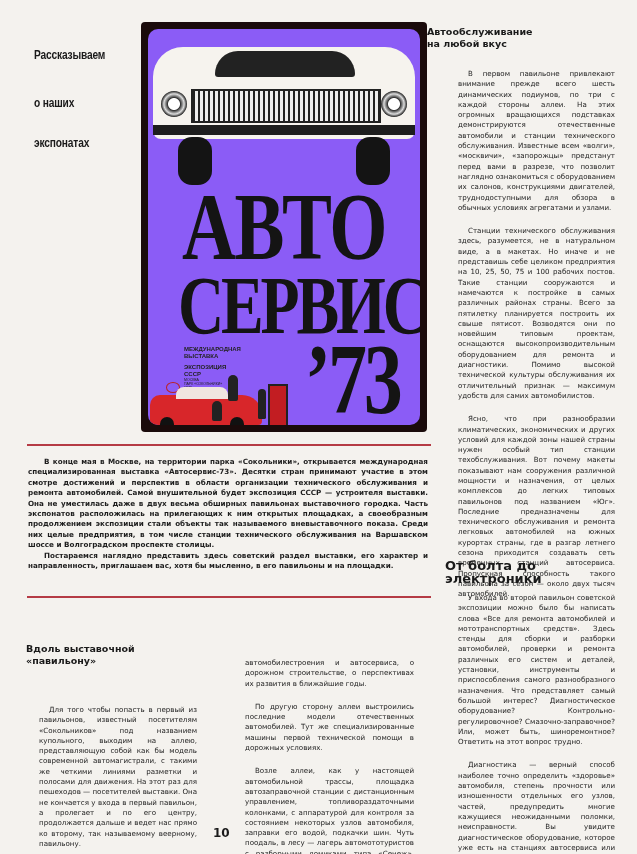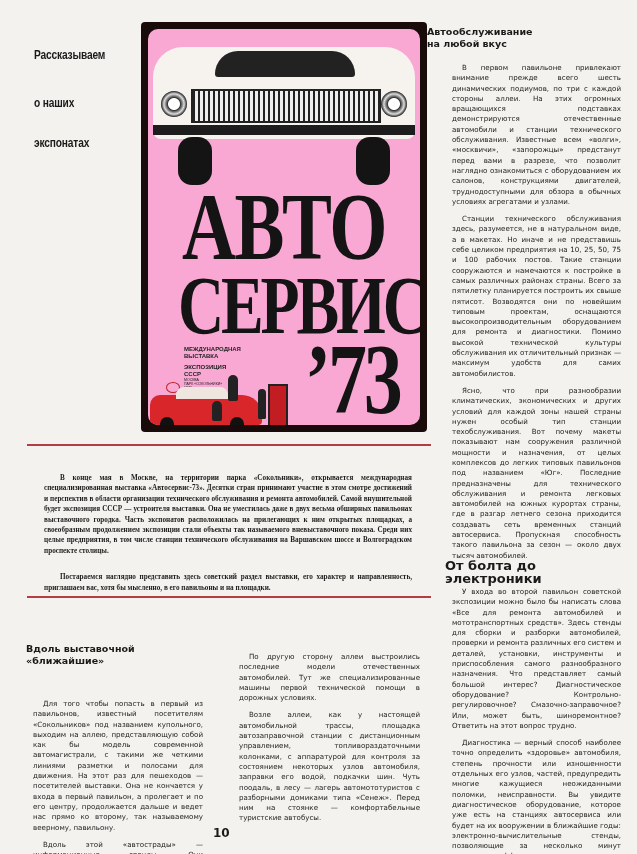--- a/index.html
+++ b/index.html
@@ -12,21 +12,21 @@
   .kicker {
     left: 34px; font-family: "Liberation Sans", sans-serif; font-weight: bold;
     font-size: 12px; letter-spacing: -0.2px; color: #1a1a1a; transform: scaleX(0.85); transform-origin: left;
   }
   .poster {
     left: 141px; top: 22px; width: 286px; height: 410px;
     background: #1a0b0b; border-radius: 4px; overflow: hidden;
   }
   .poster-inner {
     position: absolute; left: 7px; top: 7px; right: 7px; bottom: 7px;
-    background: #f9a8d4; border-radius: 10px; overflow: hidden;
+    background: #8b5cf6; border-radius: 10px; overflow: hidden;
   }
   .car-front {
     position: absolute; left: 5px; top: 18px; width: 262px; height: 92px;
     background: #f6f3ee; border-radius: 30px 30px 8px 8px;
   }
   .car-roof {
     position: absolute; left: 62px; top: 4px; width: 140px; height: 26px;
     background: #222; border-radius: 30px 30px 4px 4px;
   }
   .grille {
@@ -63,23 +63,23 @@
   .red-car-window { position: absolute; left: 26px; top: -8px; width: 52px; height: 12px; background: #f0e6e0; border-radius: 8px 8px 0 0; }
   .red-car-wheel { position: absolute; top: 22px; width: 14px; height: 14px; background: #111; border-radius: 50%; }
   .pump { position: absolute; left: 120px; top: 355px; width: 16px; height: 42px; background: #c21d22; border: 2px solid #222; }
   .figure { position: absolute; width: 10px; height: 26px; background: #222; border-radius: 5px 5px 2px 2px; }
 
   .rule { height: 2px; background: #b53b45; }
   .intro {
     left: 28px; top: 457px; width: 400px;
     font-size: 7.2px; line-height: 10.4px; font-weight: bold; text-align: justify; color: #1e1e1e;
   }
-  .intro p { margin: 16px; text-indent: 16px; font-family: Liberation Serif, serif; }
+  .intro p { margin: 0; text-indent: 16px; }
   .col { font-size: 7.1px; line-height: 10.3px; text-align: justify; color: #222; }
-  .col p { margin: 7px; text-indent: 10px; }
+  .col p { margin: 13px; text-indent: 10px; }
   .h-sub {
     font-family: "DejaVu Sans", sans-serif; font-weight: bold; font-size: 9.5px; line-height: 12px; color: #1a1a1a;
   }
   .h-sub2 { font-weight: bold; font-size: 13px; line-height: 13px; color: #1a1a1a; }
   .page-num { left: 213px; top: 826px; font-weight: bold; font-size: 12px; }
 </style>
 </head>
 <body>
 
 <div class="abs kicker" style="top:48px">Рассказываем</div>
@@ -126,29 +126,30 @@
 <div class="abs rule" style="left:27px; top:444px; width:404px;"></div>
 <div class="abs rule" style="left:27px; top:596px; width:404px;"></div>
 
 <div class="abs intro">
   <p>В конце мая в Москве, на территории парка «Сокольники», открывается международная специализированная выставка «Автосервис-73». Десятки стран принимают участие в этом смотре достижений и перспектив в области организации технического обслуживания и ремонта автомобилей. Самой внушительной будет экспозиция СССР — устроителя выставки. Она не уместилась даже в двух весьма обширных павильонах выставочного городка. Часть экспонатов расположилась на прилегающих к ним открытых площадках, а своеобразным продолжением экспозиции стали объекты так называемого вневыставочного показа. Среди них целые предприятия, в том числе станции технического обслуживания на Варшавском шоссе и Волгоградском проспекте столицы.</p>
   <p>Постараемся наглядно представить здесь советский раздел выставки, его характер и направленность, приглашаем вас, хотя бы мысленно, в его павильоны и на площадки.</p>
 </div>
 
 <div class="abs h-sub" style="left:26px; top:643px; width:180px;">
   <div>Вдоль выставочной</div>
-  <div>«ближайшие»</div>
+  <div>«павильону»</div>
 </div>
 
 <div class="abs col" style="left:26px; top:692px; width:184px;">
   <p>Для того чтобы попасть в первый из павильонов, известный посетителям «Сокольников» под названием купольного, выходим на аллею, представляющую собой как бы модель современной автомагистрали, с такими же четкими линиями разметки и полосами для движения. На этот раз для пешеходов — посетителей выставки. Она не кончается у входа в первый павильон, а пролегает и по его центру, продолжается дальше и ведет нас прямо ко второму, так называемому веерному, павильону.</p>
   <p>Вдоль этой «автострады» — информационные стенды. Они рассказывают об истории и достижениях отечественного</p>
 </div>
 
 <div class="abs col" style="left:232px; top:645px; width:195px;">
+  <p style="text-indent:0">автомобилестроения и автосервиса, о дорожном строительстве, о перспективах их развития в ближайшие годы.</p>
   <p>По другую сторону аллеи выстроились последние модели отечественных автомобилей. Тут же специализированные машины первой технической помощи в дорожных условиях.</p>
   <p>Возле аллеи, как у настоящей автомобильной трассы, площадка автозаправочной станции с дистанционным управлением, топливораздаточными колонками, с аппаратурой для контроля за состоянием некоторых узлов автомобиля, заправки его водой, подкачки шин. Чуть поодаль, в лесу — лагерь автомототуристов с разборными домиками типа «Сенеж». Перед ним на стоянке — комфортабельные туристские автобусы.</p>
 </div>
 
 <div class="abs h-sub" style="left:427px; top:26px; width:180px;">
   <div>Автообслуживание</div>
   <div>на любой вкус</div>
 </div>
 <div class="abs col" style="left:445px; top:56px; width:183px;">
   <p>В первом павильоне привлекают внимание прежде всего шесть динамических подиумов, по три с каждой стороны аллеи. На этих огромных вращающихся подставках демонстрируются отечественные автомобили и станции технического обслуживания. Известные всем «волги», «москвичи», «запорожцы» предстанут перед вами в разрезе, что позволит наглядно ознакомиться с оборудованием их салонов, конструкциями двигателей, труднодоступными для обзора в обычных условиях агрегатами и узлами.</p>

